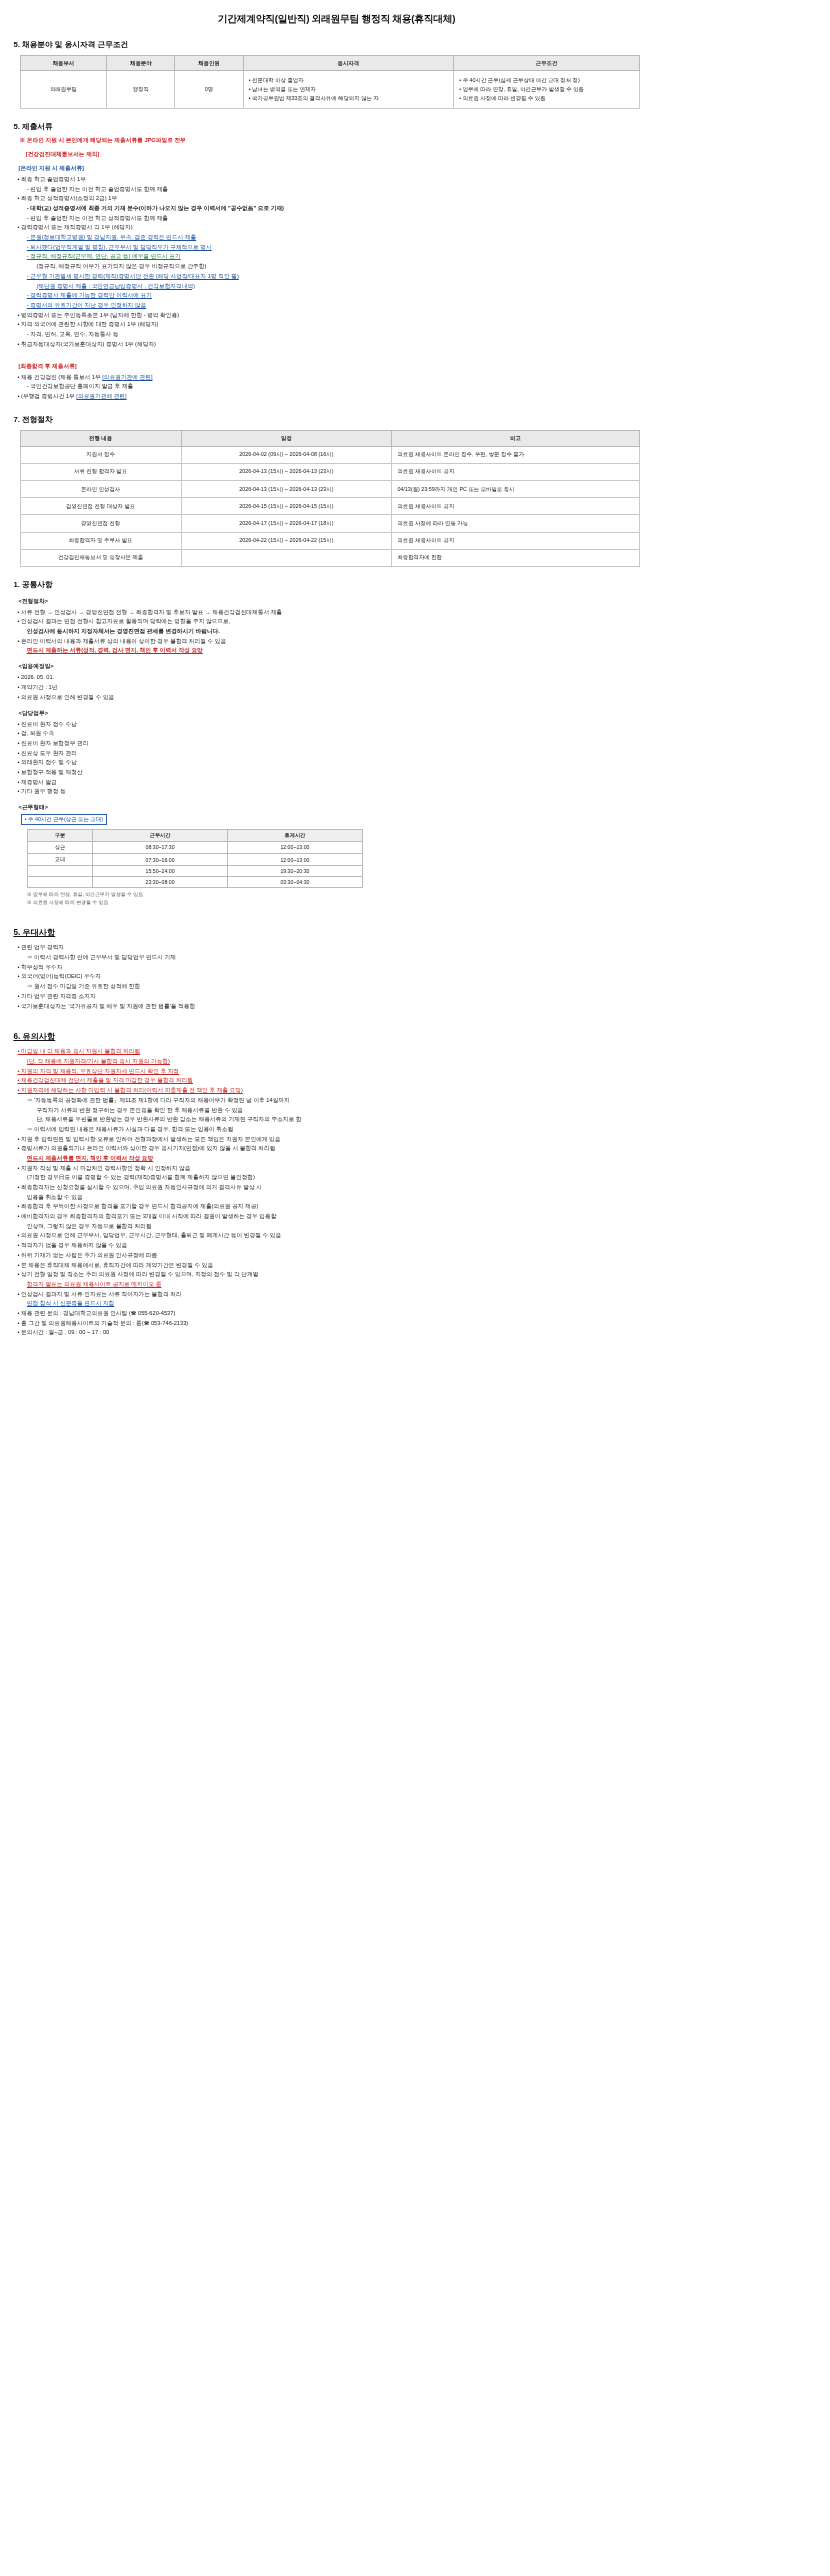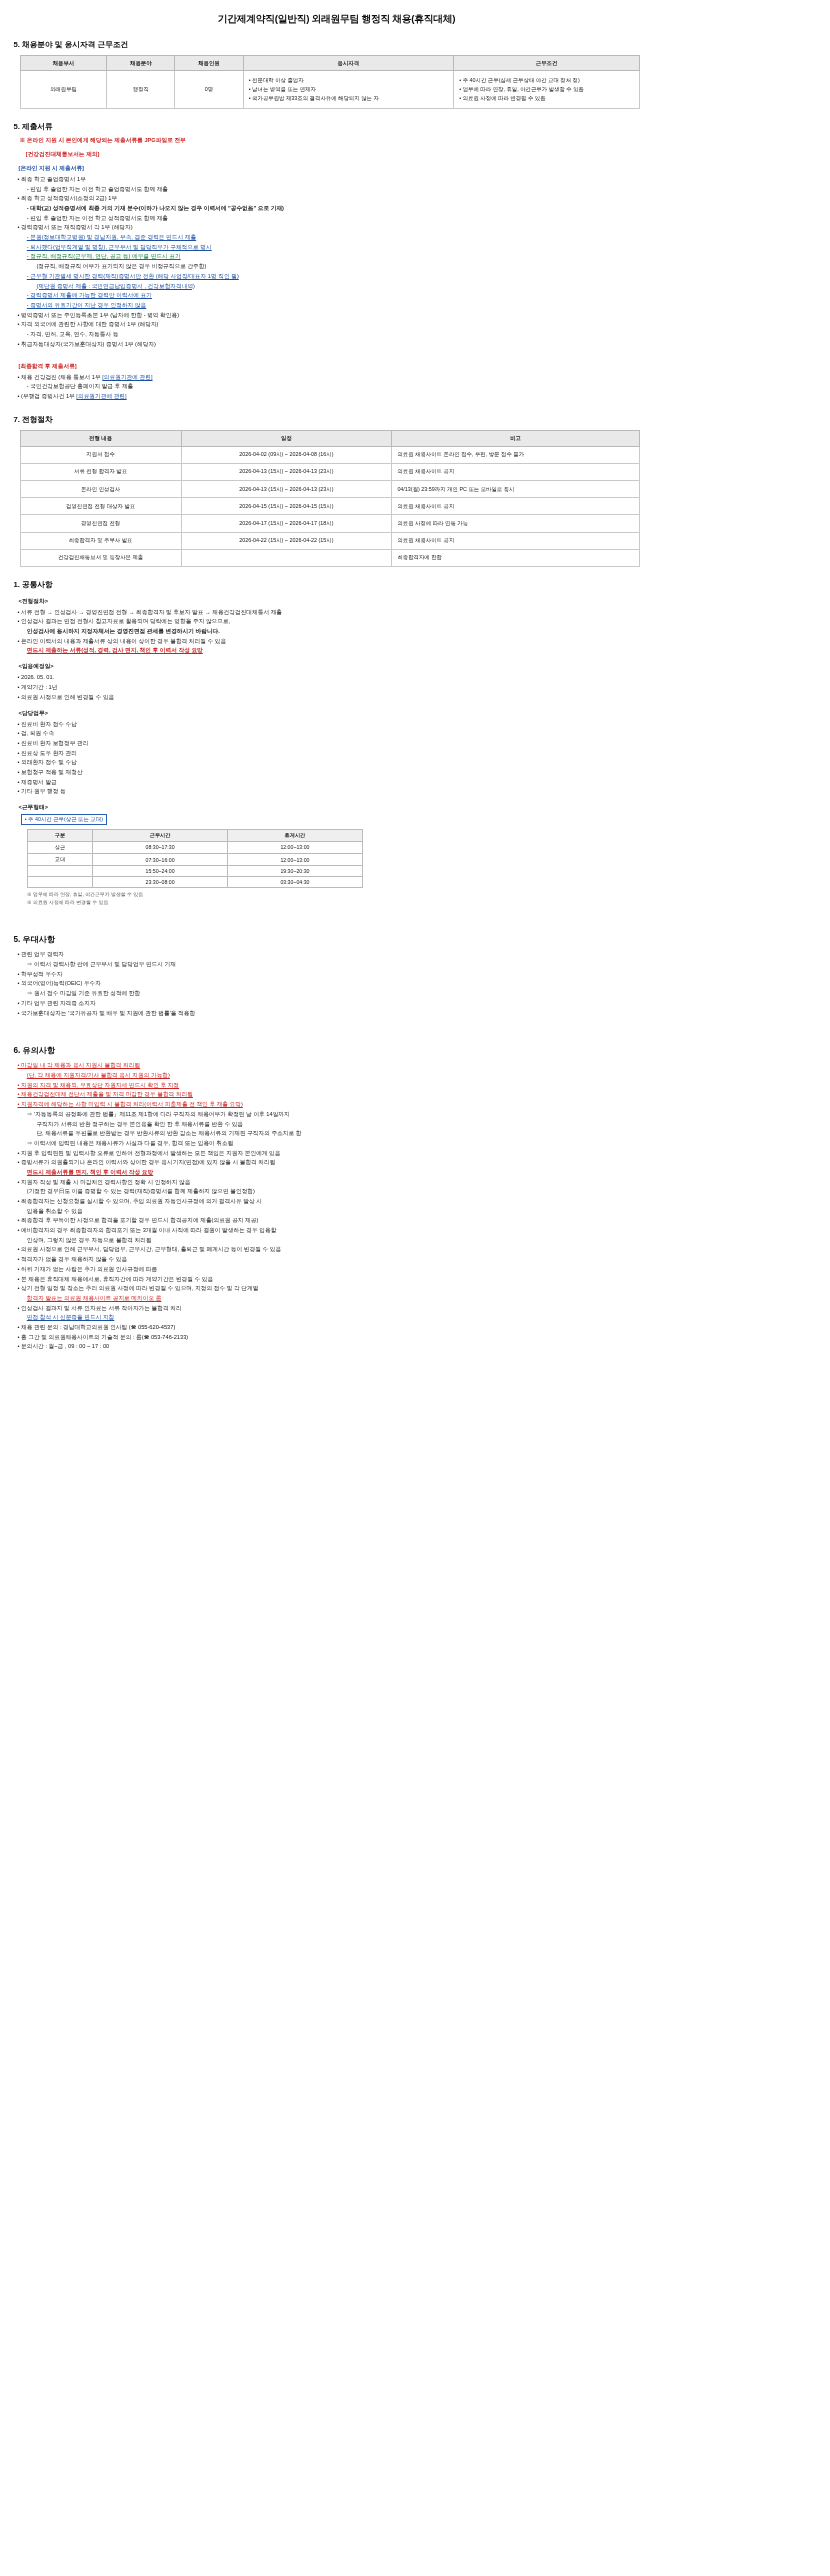--- a/index.html
+++ b/index.html
@@ -24,21 +24,22 @@
     letter-spacing: -0.3px;
   }
   h2.sec {
     font-size: 7.7px;
     font-weight: bold;
     margin: 13.4px 0 5.2px 0;
     color: #111;
   }
   h2.sec.big {
     font-size: 8.2px;
-    margin-top: 27px;
+    margin-top: 20px;
+    text-decoration: underline;
   }
   table.grid {
     border-collapse: collapse;
     width: 96%;
     margin: 3.1px 0 2.1px 6.2px;
     font-size: 5.4px;
   }
   table.grid th {
     background: #e9e9e9;
     border: 0.5px solid #b9b9b9;

